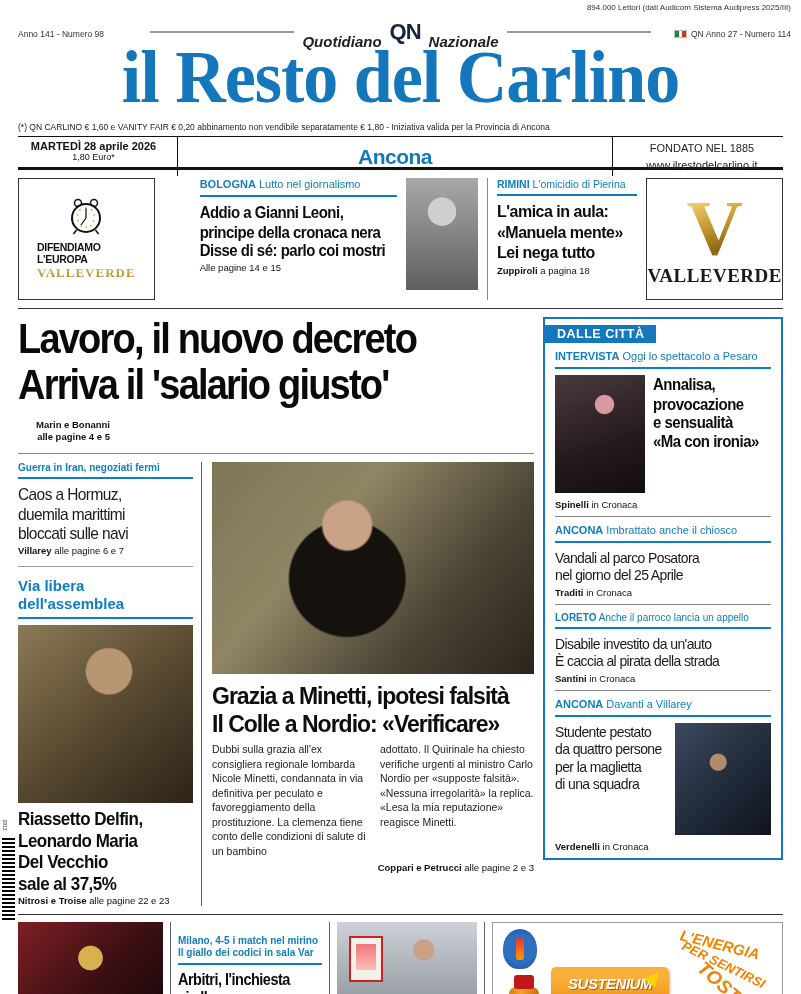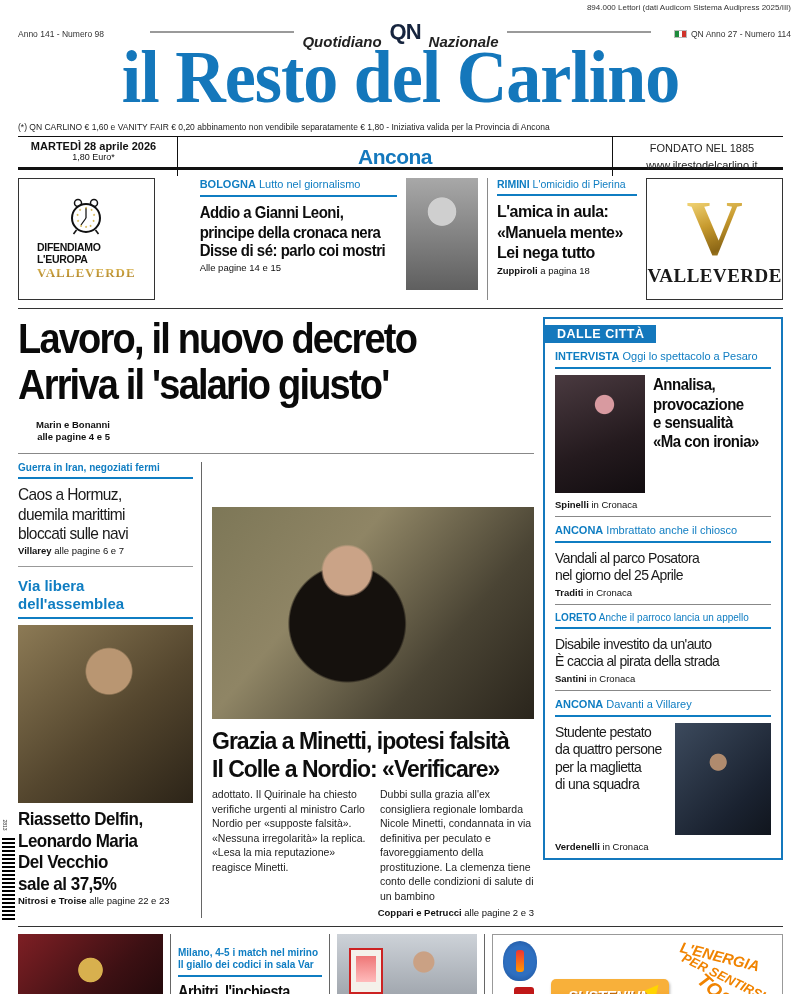--- a/index.html
+++ b/index.html
@@ -76,21 +76,21 @@
   .mainrule { height:1px; background:#888; margin:9px 0 8px; }
 
   .maincols { display:flex; }
   .leftcol { width:184px; padding-right:8px; border-right:1px solid #666; margin-right:10px; }
   .lc-head { font-size:15.5px; }
   .lc-divider { height:1px; background:#999; margin:10px 0; }
   .ph-delfin { width:100%; height:178px; margin-bottom:6px;
                background:radial-gradient(circle at 52% 26%, #b99672 0 14%, transparent 15%), linear-gradient(140deg,#8c7a55,#54462e 55%,#2c2418); }
   .delfin-head { font-size:17px; }
 
-  .centercol { flex:1; min-width:0;margin-top:45px; }
+  .centercol { flex:1; min-width:0; }
   .ph-minetti { width:100%; height:212px;
                 background:radial-gradient(circle at 42% 30%, #caa387 0 10%, transparent 11%),
                            radial-gradient(circle at 42% 55%, #15110d 0 26%, transparent 27%),
                            linear-gradient(130deg,#7d7757,#8f8565 35%,#4a4434 70%,#2a251c); }
   .minetti-head { font-size:23px; letter-spacing:-1px; margin-top:8px; line-height:1.12; }
   .minetti-body { display:flex; gap:14px; margin-top:9px; }
   .minetti-body > div { flex:1; font-size:10.5px; line-height:1.38; color:#1c1c1c; }
   .minetti-by { text-align:right; margin-top:4px; }
 
   
@@ -294,22 +294,22 @@
               <span>alle pagine 22 e 23</span>
             </div>
           </div>
         </div>
 
         <div class="centercol">
           <div class="ph ph-minetti"></div>
           <div class="hl-bold minetti-head">Grazia a Minetti, ipotesi falsità
 Il Colle a Nordio: «Verificare»</div>
           <div class="minetti-body">
+            <div>Dubbi sulla grazia all'ex consigliera regionale lombarda Nicole Minetti, condannata in via definitiva per peculato e favoreggiamento della prostituzione. La clemenza tiene conto delle condizioni di salute di un bambino</div>
             <div>adottato. Il Quirinale ha chiesto verifiche urgenti al ministro Carlo Nordio per «supposte falsità». «Nessuna irregolarità» la replica. «Lesa la mia reputazione» reagisce Minetti.</div>
-            <div>Dubbi sulla grazia all'ex consigliera regionale lombarda Nicole Minetti, condannata in via definitiva per peculato e favoreggiamento della prostituzione. La clemenza tiene conto delle condizioni di salute di un bambino</div>
           </div>
           <div class="byline minetti-by">
             <b>Coppari e Petrucci</b>
             <span>alle pagine 2 e 3</span>
           </div>
         </div>
       </div>
     </div>
 
     <aside class="sidebar">

